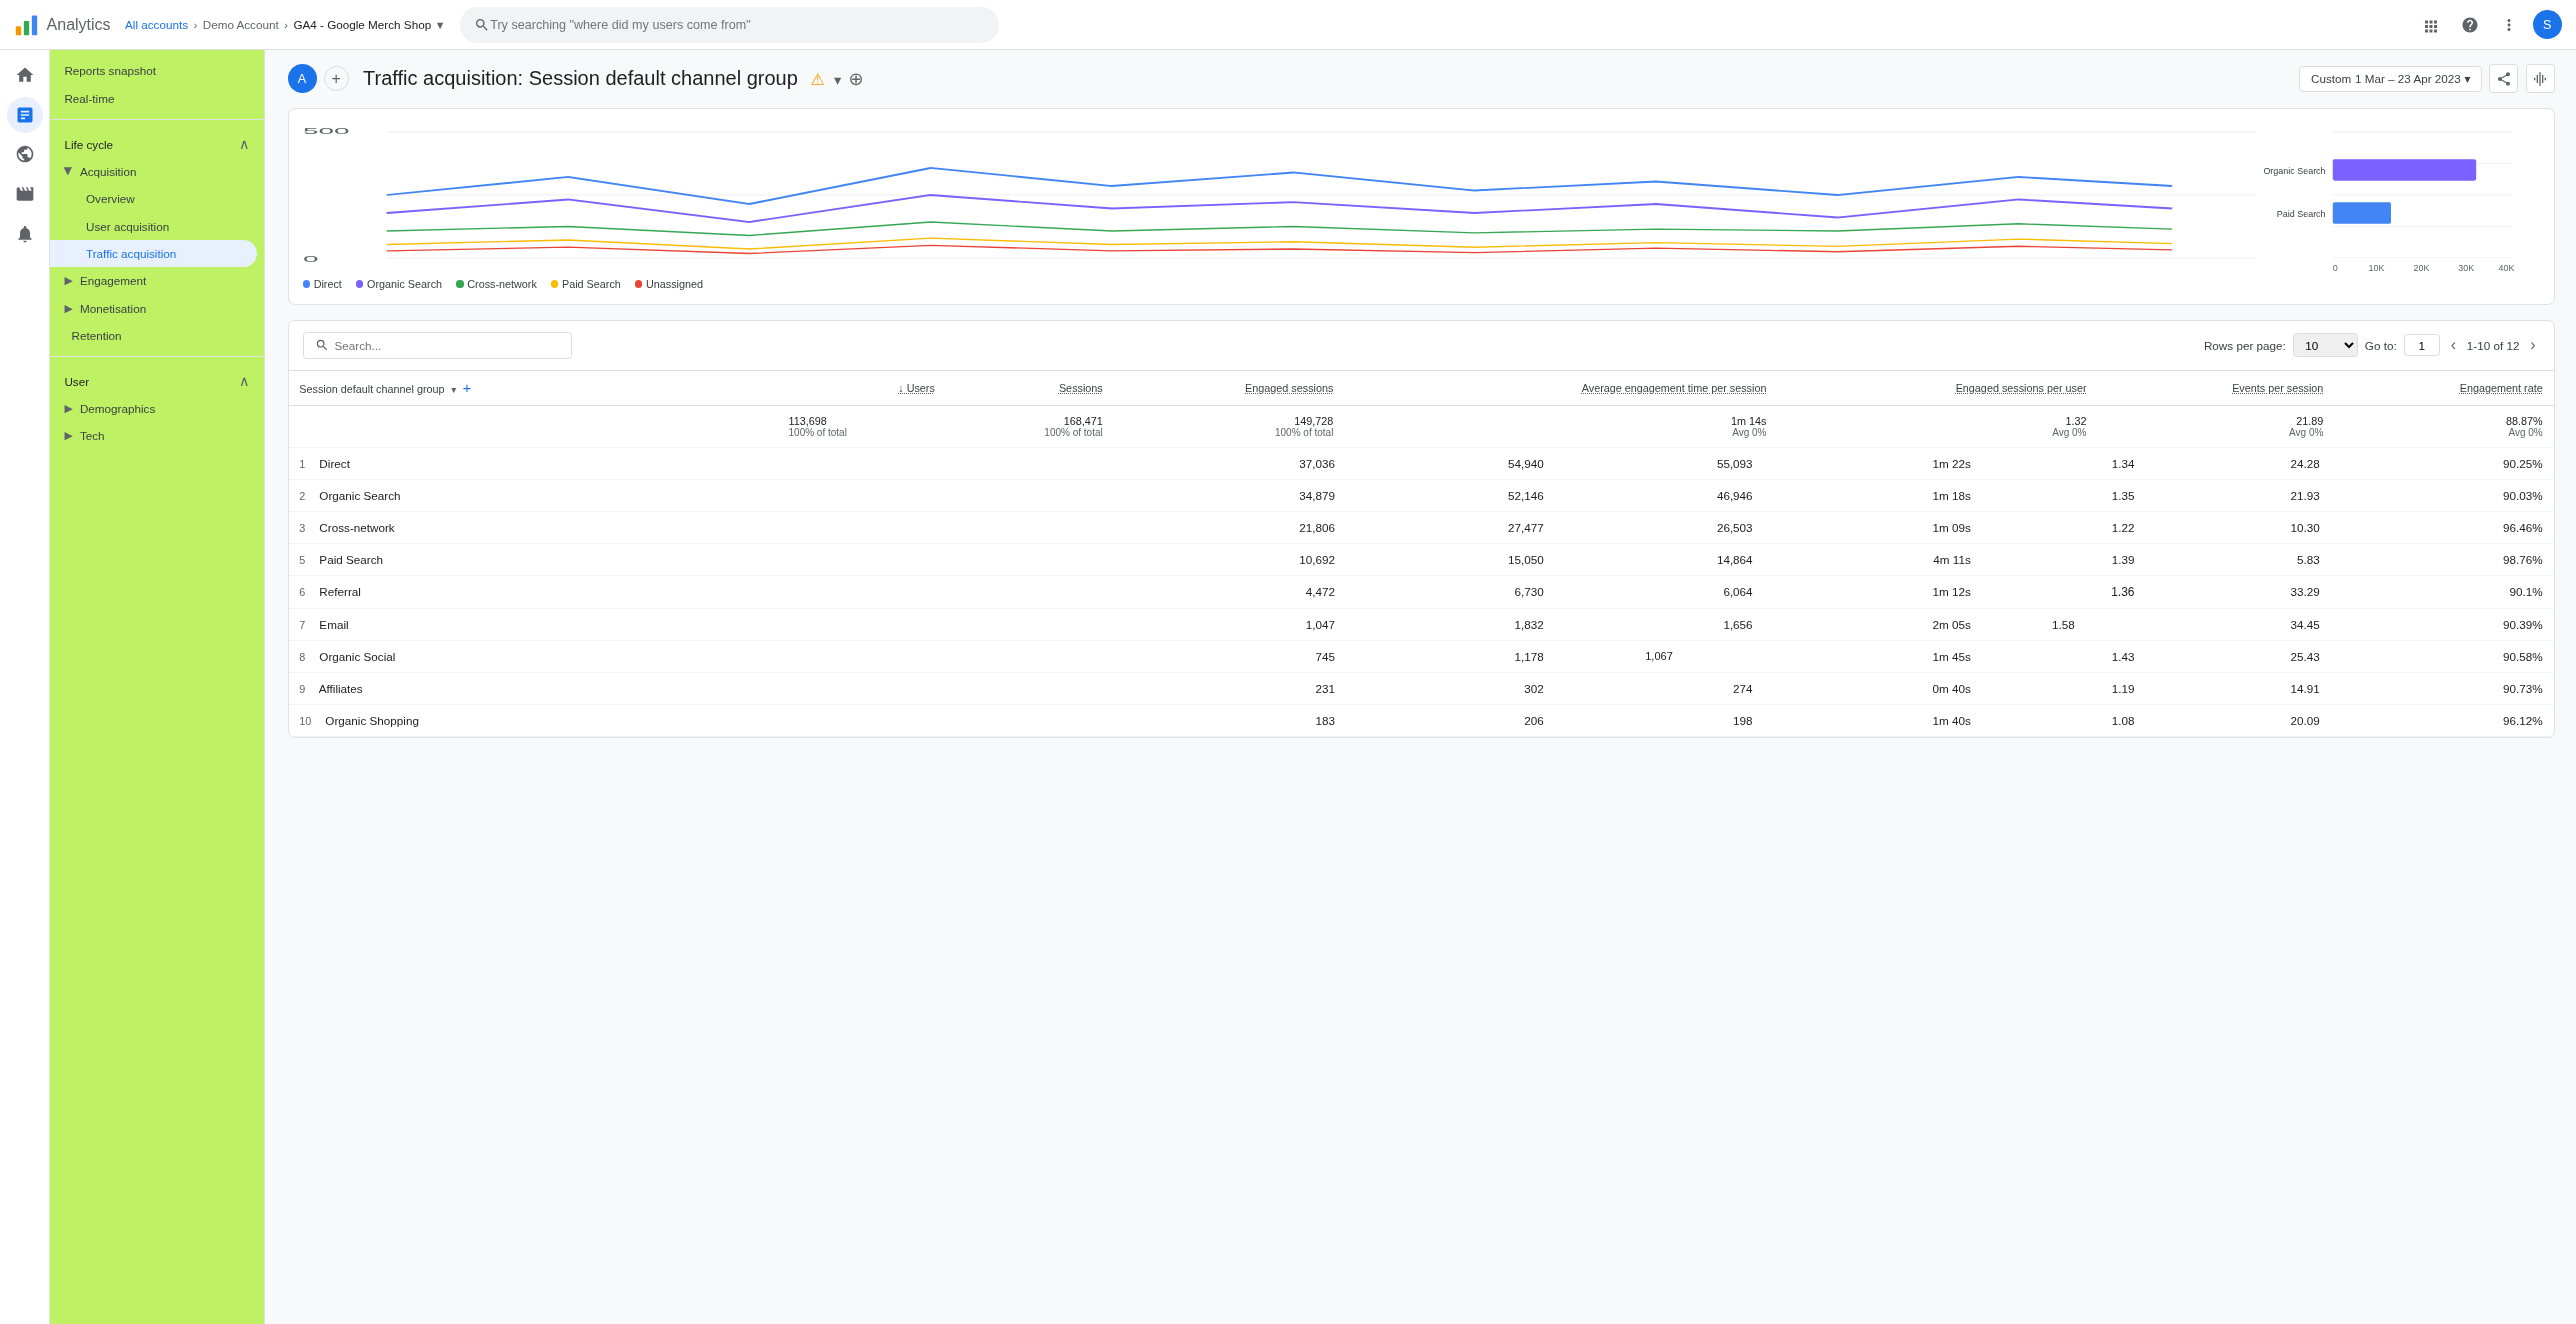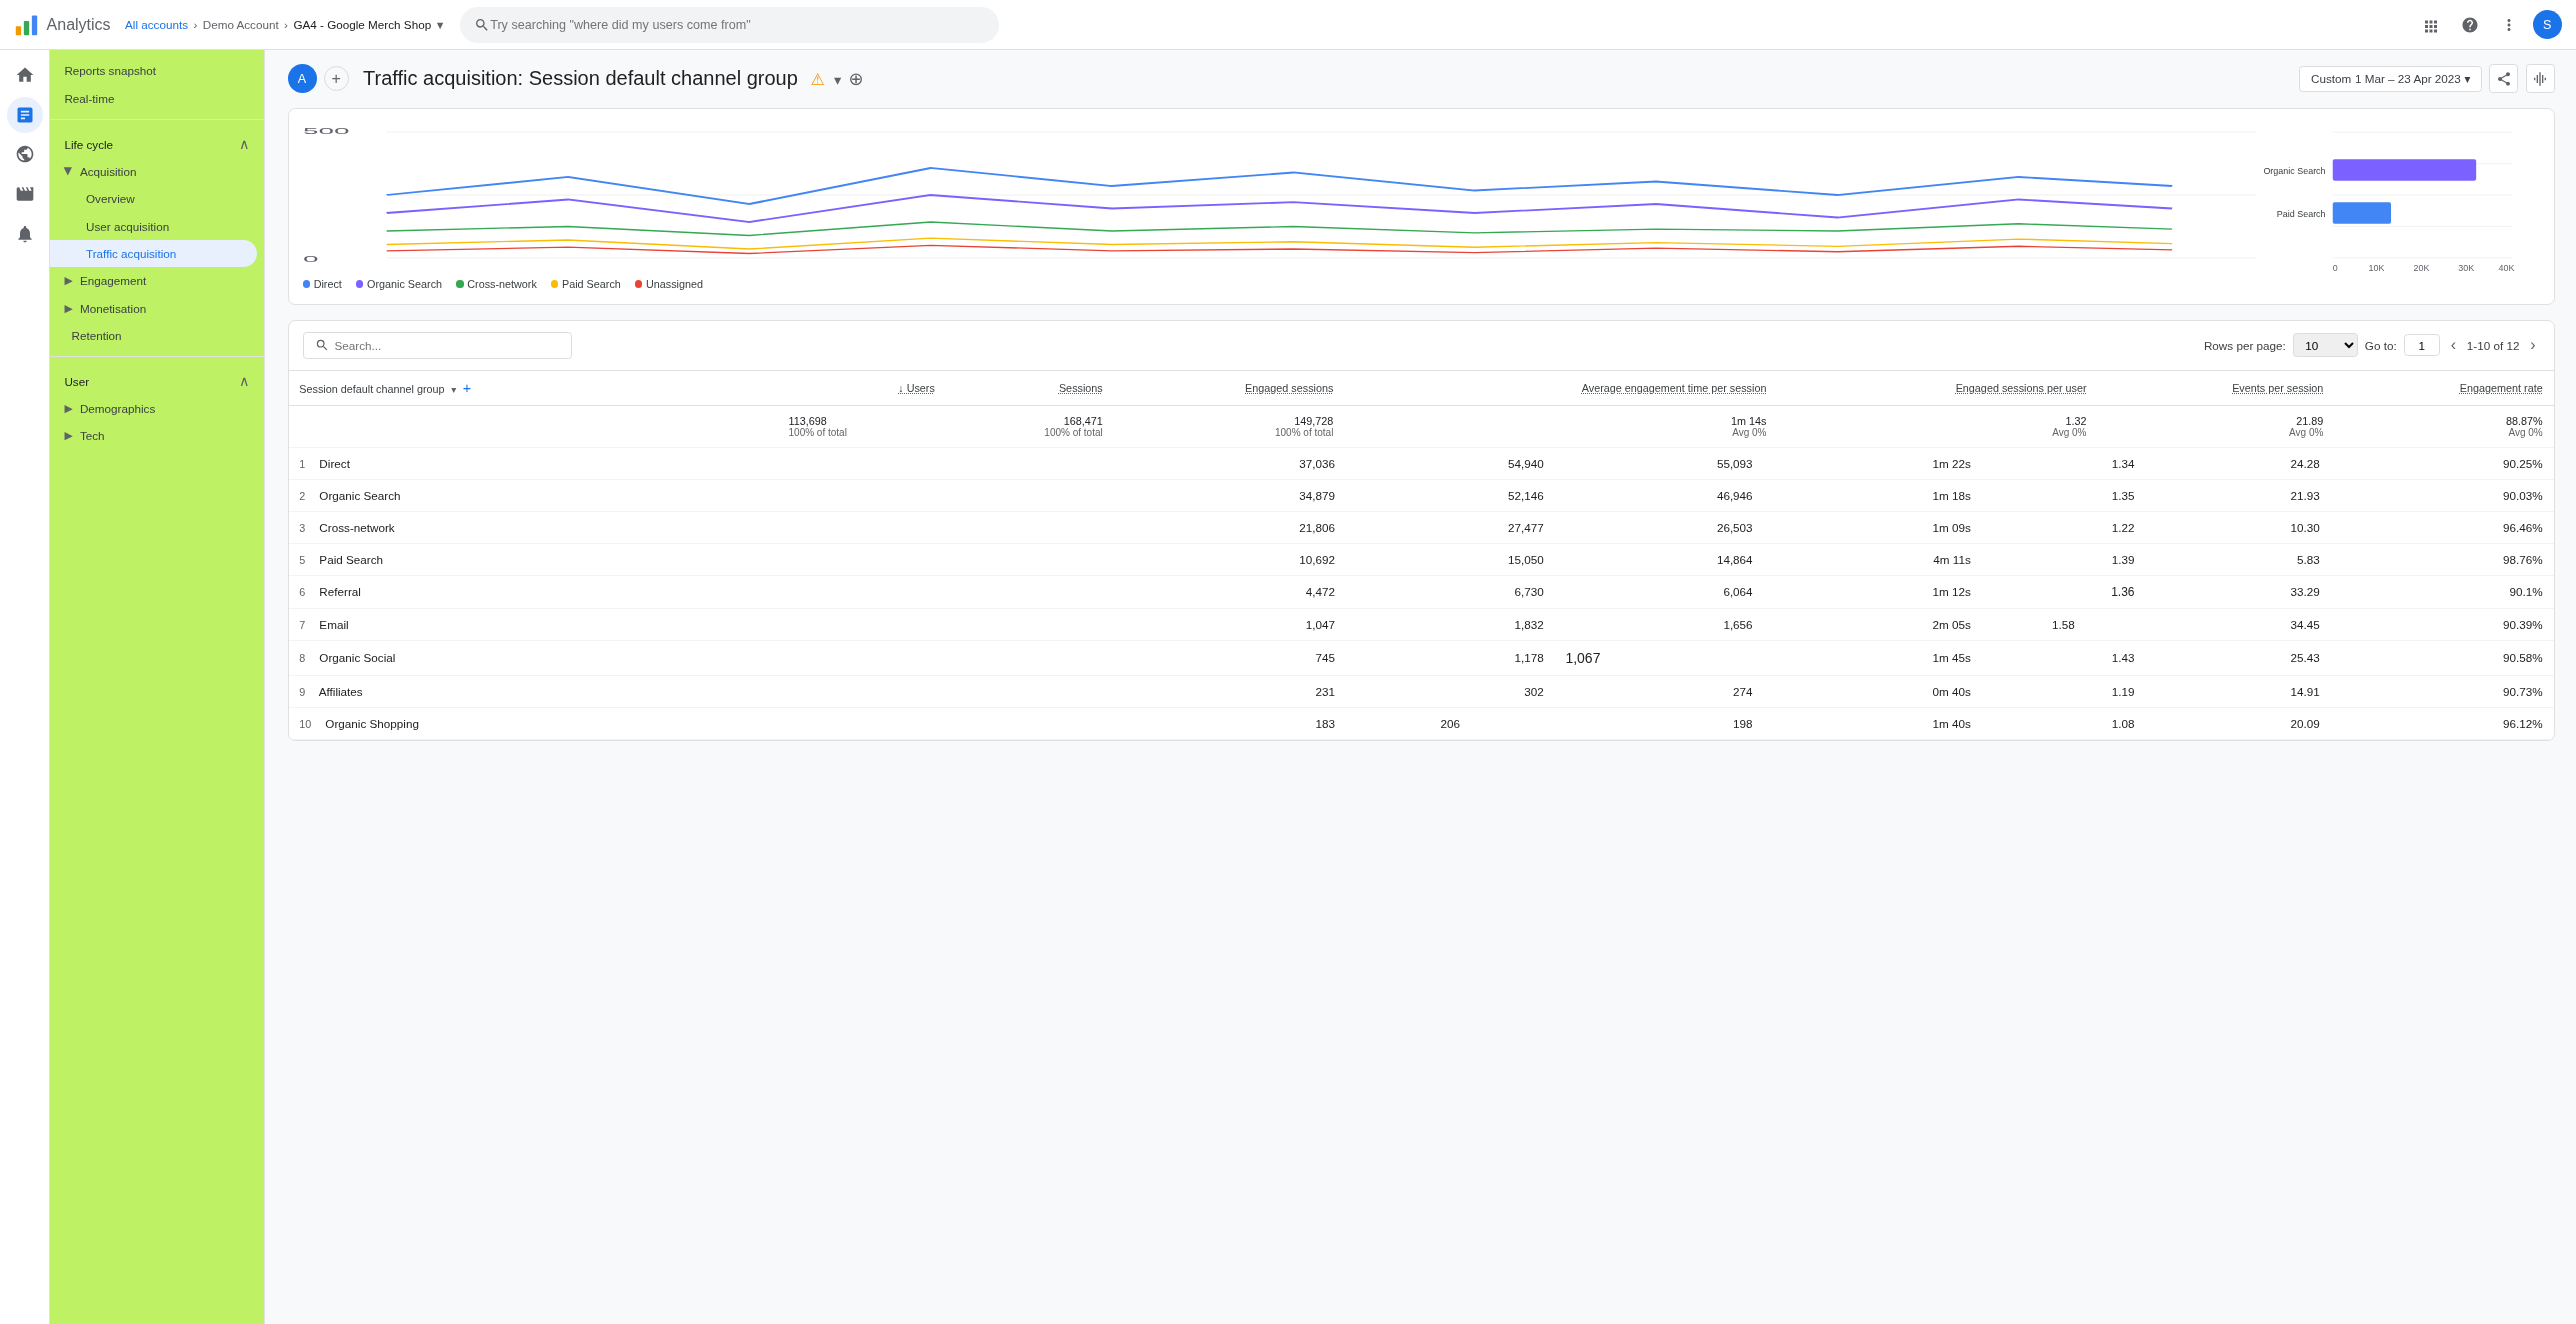--- a/index.html
+++ b/index.html
@@ -576,21 +576,21 @@
     <td style="padding:9px 10.8px;text-align:right;font-size:11.7px">34.45</td>
     <td style="padding:9px 10.8px;text-align:right;font-size:11.7px">90.39%</td>
   </tr>
             <tr style="border-bottom: 0.9px solid rgb(241, 243, 244);">
     <td style="padding:9px 10.8px;text-align:left;font-size:11.7px;min-width:233px">
       <span style="color:#5f6368;font-size:10.8px;margin-right:10.8px">8</span>
       <span>Organic Social</span>
     </td>
     <td style="padding:9px 10.8px;text-align:right;font-size:11.7px">745</td>
     <td style="padding:9px 10.8px;text-align:right;font-size:11.7px">1,178</td>
-    <td style="padding:9px 10.8px;text-align:left;font-size:14px">1,067</td>
+    <td style="padding:9px 10.8px;text-align:center;font-size:11px">1,067</td>
     <td style="padding:9px 10.8px;text-align:right;font-size:11.7px">1m 45s</td>
     <td style="padding:9px 10.8px;text-align:right;font-size:11.7px">1.43</td>
     <td style="padding:9px 10.8px;text-align:right;font-size:11.7px">25.43</td>
     <td style="padding:9px 10.8px;text-align:right;font-size:11.7px">90.58%</td>
   </tr>
             <tr style="border-bottom: 0.9px solid rgb(241, 243, 244);">
     <td style="padding:9px 10.8px;text-align:left;font-size:11.7px;min-width:233px">
       <span style="color:#5f6368;font-size:10.8px;margin-right:10.8px">9</span>
       <span>Affiliates</span>
     </td>
@@ -601,21 +601,21 @@
     <td style="padding:9px 10.8px;text-align:right;font-size:11.7px">1.19</td>
     <td style="padding:9px 10.8px;text-align:right;font-size:11.7px">14.91</td>
     <td style="padding:9px 10.8px;text-align:right;font-size:11.7px">90.73%</td>
   </tr>
             <tr style="border-bottom: 0.9px solid rgb(241, 243, 244);">
     <td style="padding:9px 10.8px;text-align:left;font-size:11.7px;min-width:233px">
       <span style="color:#5f6368;font-size:10.8px;margin-right:10.8px">10</span>
       <span>Organic Shopping</span>
     </td>
     <td style="padding:9px 10.8px;text-align:right;font-size:11.7px">183</td>
-    <td style="padding:9px 10.8px;text-align:center;font-size:11.7px">206</td>
+    <td style="padding:9px 10.8px;text-align:right;font-size:11.7px">206</td>
     <td style="padding:9px 10.8px;text-align:right;font-size:11.7px">198</td>
     <td style="padding:9px 10.8px;text-align:right;font-size:11.7px">1m 40s</td>
     <td style="padding:9px 10.8px;text-align:right;font-size:11.7px">1.08</td>
     <td style="padding:9px 10.8px;text-align:right;font-size:11.7px">20.09</td>
     <td style="padding:9px 10.8px;text-align:right;font-size:11.7px">96.12%</td>
   </tr>
           </tbody>
       </table>
     </div>
   </div>

